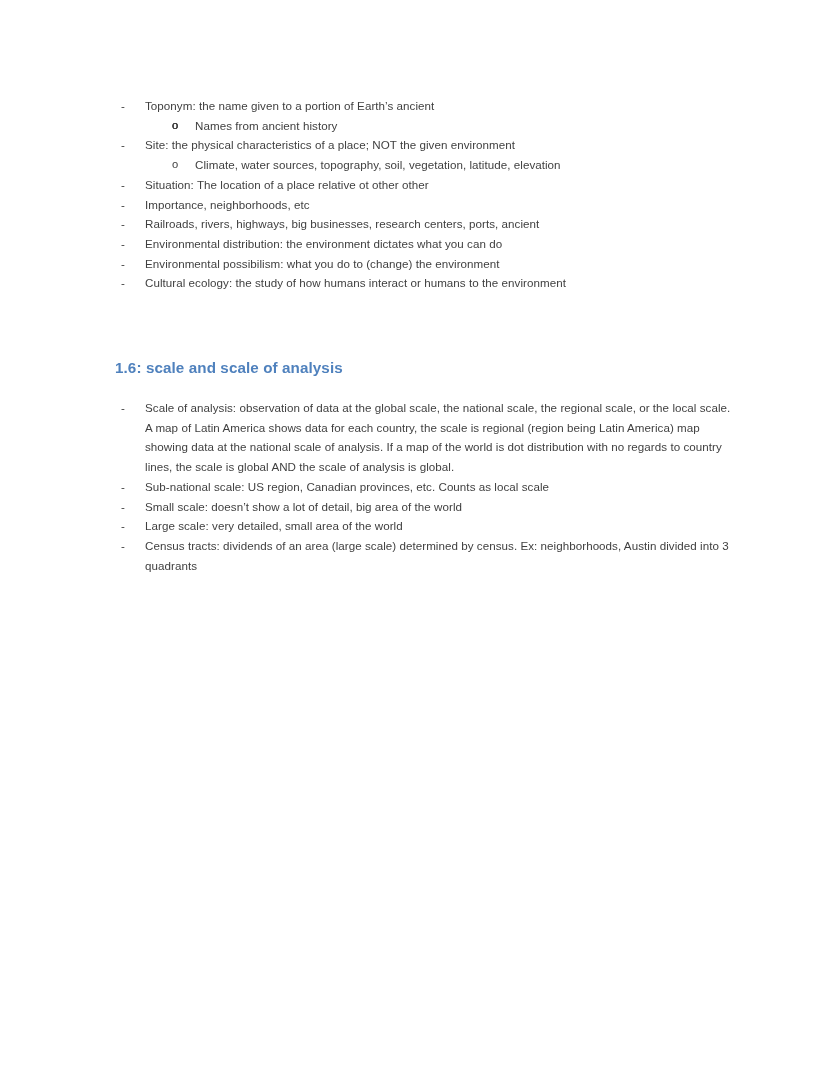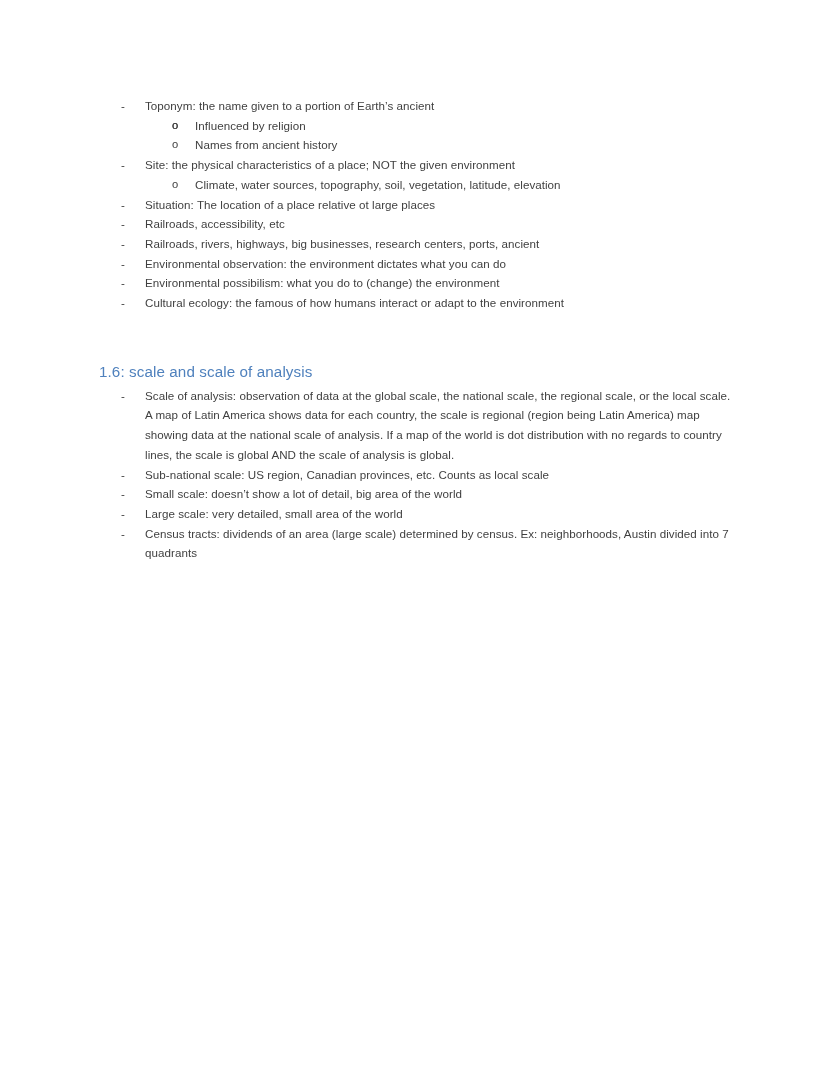--- a/index.html
+++ b/index.html
@@ -78,23 +78,23 @@
   }
   .sub-row > .txt {
     display: block;
   }
 
   
   .section-heading {
     color: #4f81bd;
     font-size: 15.2px;
     line-height: 20px;
-    font-weight: normal;
+    font-weight: bold;
     letter-spacing: 0.1px;
-    margin: 0;
+    margin: 16px;
     padding: 0;
   }
   .gap-before-heading {
     height: 49px;
   }
   .gap-after-heading {
     height: 4px;
   }
 </style>
 </head>
@@ -109,66 +109,65 @@
         <span class="marker">-</span>
         <span class="txt">Toponym: the name given to a portion of Earth’s ancient</span>
       </div>
 
       <div class="sub-row">
         <span class="marker">o</span>
       </div>
 
       <div class="sub-row">
         <span class="marker">o</span>
-        <span class="txt">Influenced by religion</span>
       </div>
 
       <div class="sub-row">
         <span class="marker">o</span>
         <span class="txt">Names from ancient history</span>
       </div>
 
       <div class="bullet-row">
         <span class="marker">-</span>
         <span class="txt">Site: the physical characteristics of a place; NOT the given environment</span>
       </div>
 
       <div class="sub-row">
         <span class="marker">o</span>
         <span class="txt">Climate, water sources, topography, soil, vegetation, latitude, elevation</span>
       </div>
 
       <div class="bullet-row">
         <span class="marker">-</span>
-        <span class="txt">Situation: The location of a place relative ot large places</span>
-      </div>
-
-      <div class="bullet-row">
-        <span class="marker">-</span>
-        <span class="txt">Railroads, accessibility, etc</span>
+        <span class="txt">Situation: The location of a place relative ot other other</span>
+      </div>
+
+      <div class="bullet-row">
+        <span class="marker">-</span>
+        <span class="txt">Importance, neighborhoods, etc</span>
       </div>
 
       <div class="bullet-row">
         <span class="marker">-</span>
         <span class="txt">Railroads, rivers, highways, big businesses, research centers, ports, ancient</span>
       </div>
 
       <div class="bullet-row">
         <span class="marker">-</span>
-        <span class="txt">Environmental observation: the environment dictates what you can do</span>
+        <span class="txt">Environmental distribution: the environment dictates what you can do</span>
       </div>
 
       <div class="bullet-row">
         <span class="marker">-</span>
         <span class="txt">Environmental possibilism: what you do to (change) the environment</span>
       </div>
 
       <div class="bullet-row">
         <span class="marker">-</span>
-        <span class="txt">Cultural ecology: the famous of how humans interact or adapt to the environment</span>
+        <span class="txt">Cultural ecology: the study of how humans interact or humans to the environment</span>
       </div>
 
     </div>
 
     <div class="gap-before-heading"></div>
 
     <div class="section-heading">1.6: scale and scale of analysis</div>
 
     <div class="gap-after-heading"></div>
 
@@ -189,19 +188,19 @@
         <span class="txt">Small scale: doesn’t show a lot of detail, big area of the world</span>
       </div>
 
       <div class="bullet-row">
         <span class="marker">-</span>
         <span class="txt">Large scale: very detailed, small area of the world</span>
       </div>
 
       <div class="bullet-row">
         <span class="marker">-</span>
-        <span class="txt">Census tracts: dividends of an area (large scale) determined by census. Ex: neighborhoods, Austin divided into 7 quadrants</span>
+        <span class="txt">Census tracts: dividends of an area (large scale) determined by census. Ex: neighborhoods, Austin divided into 3 quadrants</span>
       </div>
 
     </div>
 
   </div>
 </div>
 
 </body></html>

